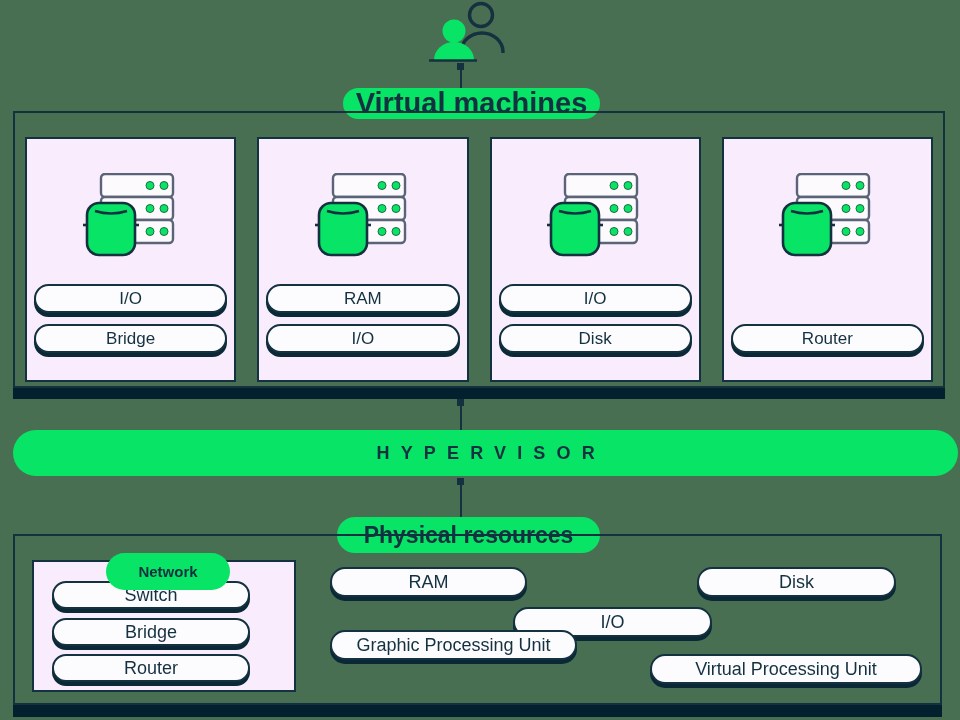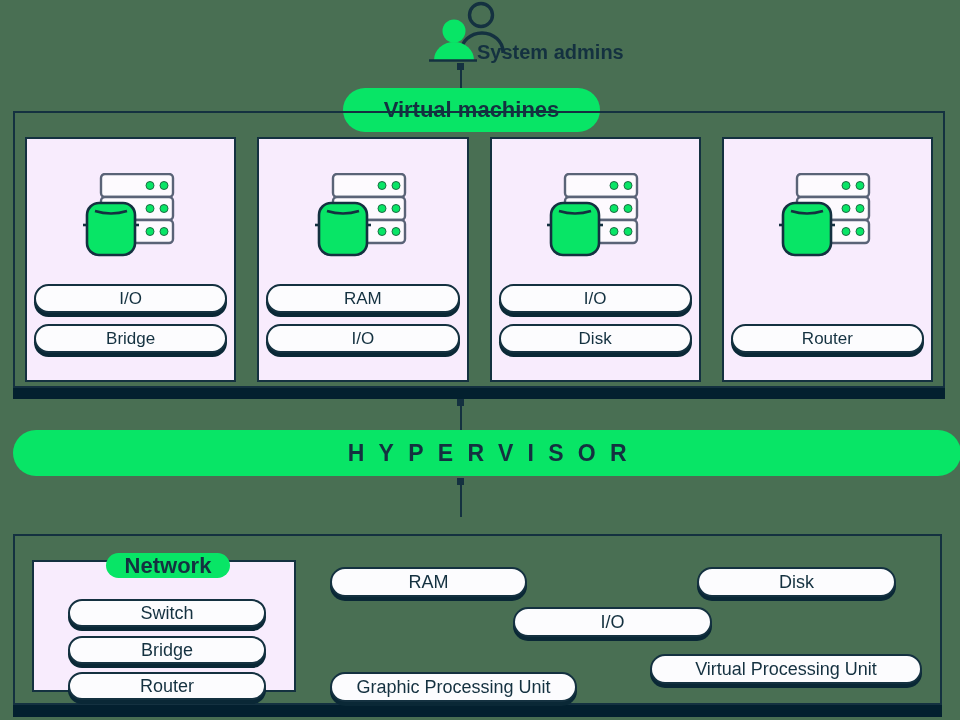--- a/index.html
+++ b/index.html
@@ -10,25 +10,25 @@
     --green:#08E566; --navy:#143140; --bar:#03202F; --lav:#F8ECFD;
     --white:#FCFCFE; --bg:#496F53; --shadow:#0A2836;
   }
   .abs { position:absolute; }
   
   .gpill {
     position:absolute; background:var(--green); border-radius:999px;
     display:flex; align-items:center; justify-content:center;
     font-weight:bold; color:var(--navy); white-space:nowrap;
   }
-  #vm-label   { left:343px; top:88px;  width:257px; height:44px; font-size:22px; }
-  #hyp-pill   { left:13px;  top:430px; width:934px; height:46px; font-size:23px;
+  #vm-label   { left:343px; top:88px;  width:257px; height:31px; font-size:29px; }
+  #hyp-pill   { left:13px;  top:430px; width:934px; height:46px; font-size:18px;
                 letter-spacing:.62em; padding-left:.62em; }
   #phys-label { left:337px; top:517px; width:263px; height:36px; font-size:23px; }
-  #net-label  { left:106px; top:553px; width:124px; height:25px; font-size:22px; z-index:3; }
+  #net-label  { left:106px; top:553px; width:124px; height:37px; font-size:15px; z-index:3; }
   
   .wpill {
     position:absolute; background:var(--white); border:2px solid var(--navy);
     border-radius:999px; box-shadow:0 4px 0 var(--shadow); box-sizing:border-box;
     display:flex; align-items:center; justify-content:center;
     font-size:18px; color:var(--navy); white-space:nowrap;
   }
   
   #vm-box   { left:13px; top:111px; width:932px; height:277px; border:2px solid var(--navy); box-sizing:border-box; }
   #phys-box { left:13px; top:534px; width:929px; height:171px; border:2px solid var(--navy); box-sizing:border-box; }
@@ -51,46 +51,45 @@
              display:flex; flex-direction:column; align-items:center; }
   .vm-card .server-icon { margin-top:34px; line-height:0; }
   .vm-pills { margin-top:auto; margin-bottom:27px; width:calc(100% - 14px); }
   .card-pill { position:relative; width:100%; height:29px; margin-top:11px; box-sizing:border-box;
                background:var(--white); border:2px solid var(--navy); border-radius:999px;
                box-shadow:0 4px 0 var(--shadow);
                display:flex; align-items:center; justify-content:center; font-size:17px; }
   
   #net-panel { left:32px; top:560px; width:264px; height:132px; background:var(--lav);
                border:2px solid var(--navy); box-sizing:border-box; z-index:2; }
-  .net-pill { left:34px; width:198px; height:28px; font-size:18px;margin-top:18px; }
+  .net-pill { left:18px; width:198px; height:28px; font-size:18px; }
   
   .phys-ram  { left:330px; top:567px; width:197px; height:30px; }
   .phys-disk { left:697px; top:567px; width:199px; height:30px; }
   .phys-io   { left:513px; top:607px; width:199px; height:30px; }
-  .phys-gpu  { left:330px; top:672px; width:247px; height:30px; }
+  .phys-gpu  { left:330px; top:630px; width:247px; height:30px; }
   .phys-cpu  { left:650px; top:654px; width:272px; height:30px; }
 </style>
 </head>
 <body>
 
 <div id="canvas" style="--green: #08E566; --navy: #143140; --bar: #03202F; --lav: #F8ECFD; --white: #FCFCFE; --bg: #496F53;">
 
   <div id="admins" class="abs">
     <span style="position:absolute;left:0;top:0;line-height:0;">
       <svg width="88" height="64" viewBox="0 0 88 64">
         <g fill="none" stroke="#143140" stroke-width="3.4">
           <circle cx="57" cy="14" r="11.5"></circle>
           <path d="M37 51 a21 19 0 0 1 42 0 l0 1"></path>
         </g>
         <circle cx="30" cy="30" r="11.5" fill="#08E566"></circle>
         <path d="M10 59 a20 18 0 0 1 40 0 z" fill="#08E566"></path>
         <line x1="5" y1="59.5" x2="53" y2="59.5" stroke="#143140" stroke-width="2.6"></line>
       </svg>
     </span>
-    <span id="admins-label">System admins</span>
   </div>
 
   <div id="dot1" class="dot"></div>
   <div id="conn1" class="conn"></div>
   <div id="dot2" class="dot"></div>
   <div id="conn2" class="conn"></div>
   <div id="dot3" class="dot"></div>
   <div id="conn3" class="conn"></div>
 
   <div id="vm-label" class="gpill">Virtual machines</div>
@@ -206,20 +205,21 @@
           <div class="vm-pills">
             <div class="card-pill">Router</div>
           </div>
         </div>
       </div>
   </div>
   <div id="bar-vm" class="bar"></div>
 
   <div id="hyp-pill" class="gpill">HYPERVISOR</div>
 
+  <div id="phys-label" class="gpill">Physical resources</div>
   <div id="phys-box" class="abs"></div>
   <div id="net-panel" class="abs">
       <div class="wpill net-pill" style="top: 19px;">Switch</div>
       <div class="wpill net-pill" style="top: 56px;">Bridge</div>
       <div class="wpill net-pill" style="top: 92px;">Router</div>
     </div>
   <div id="net-label" class="gpill">Network</div>
   <div id="bar-bot" class="bar"></div>
 
 <div class="wpill phys-ram">RAM</div>

